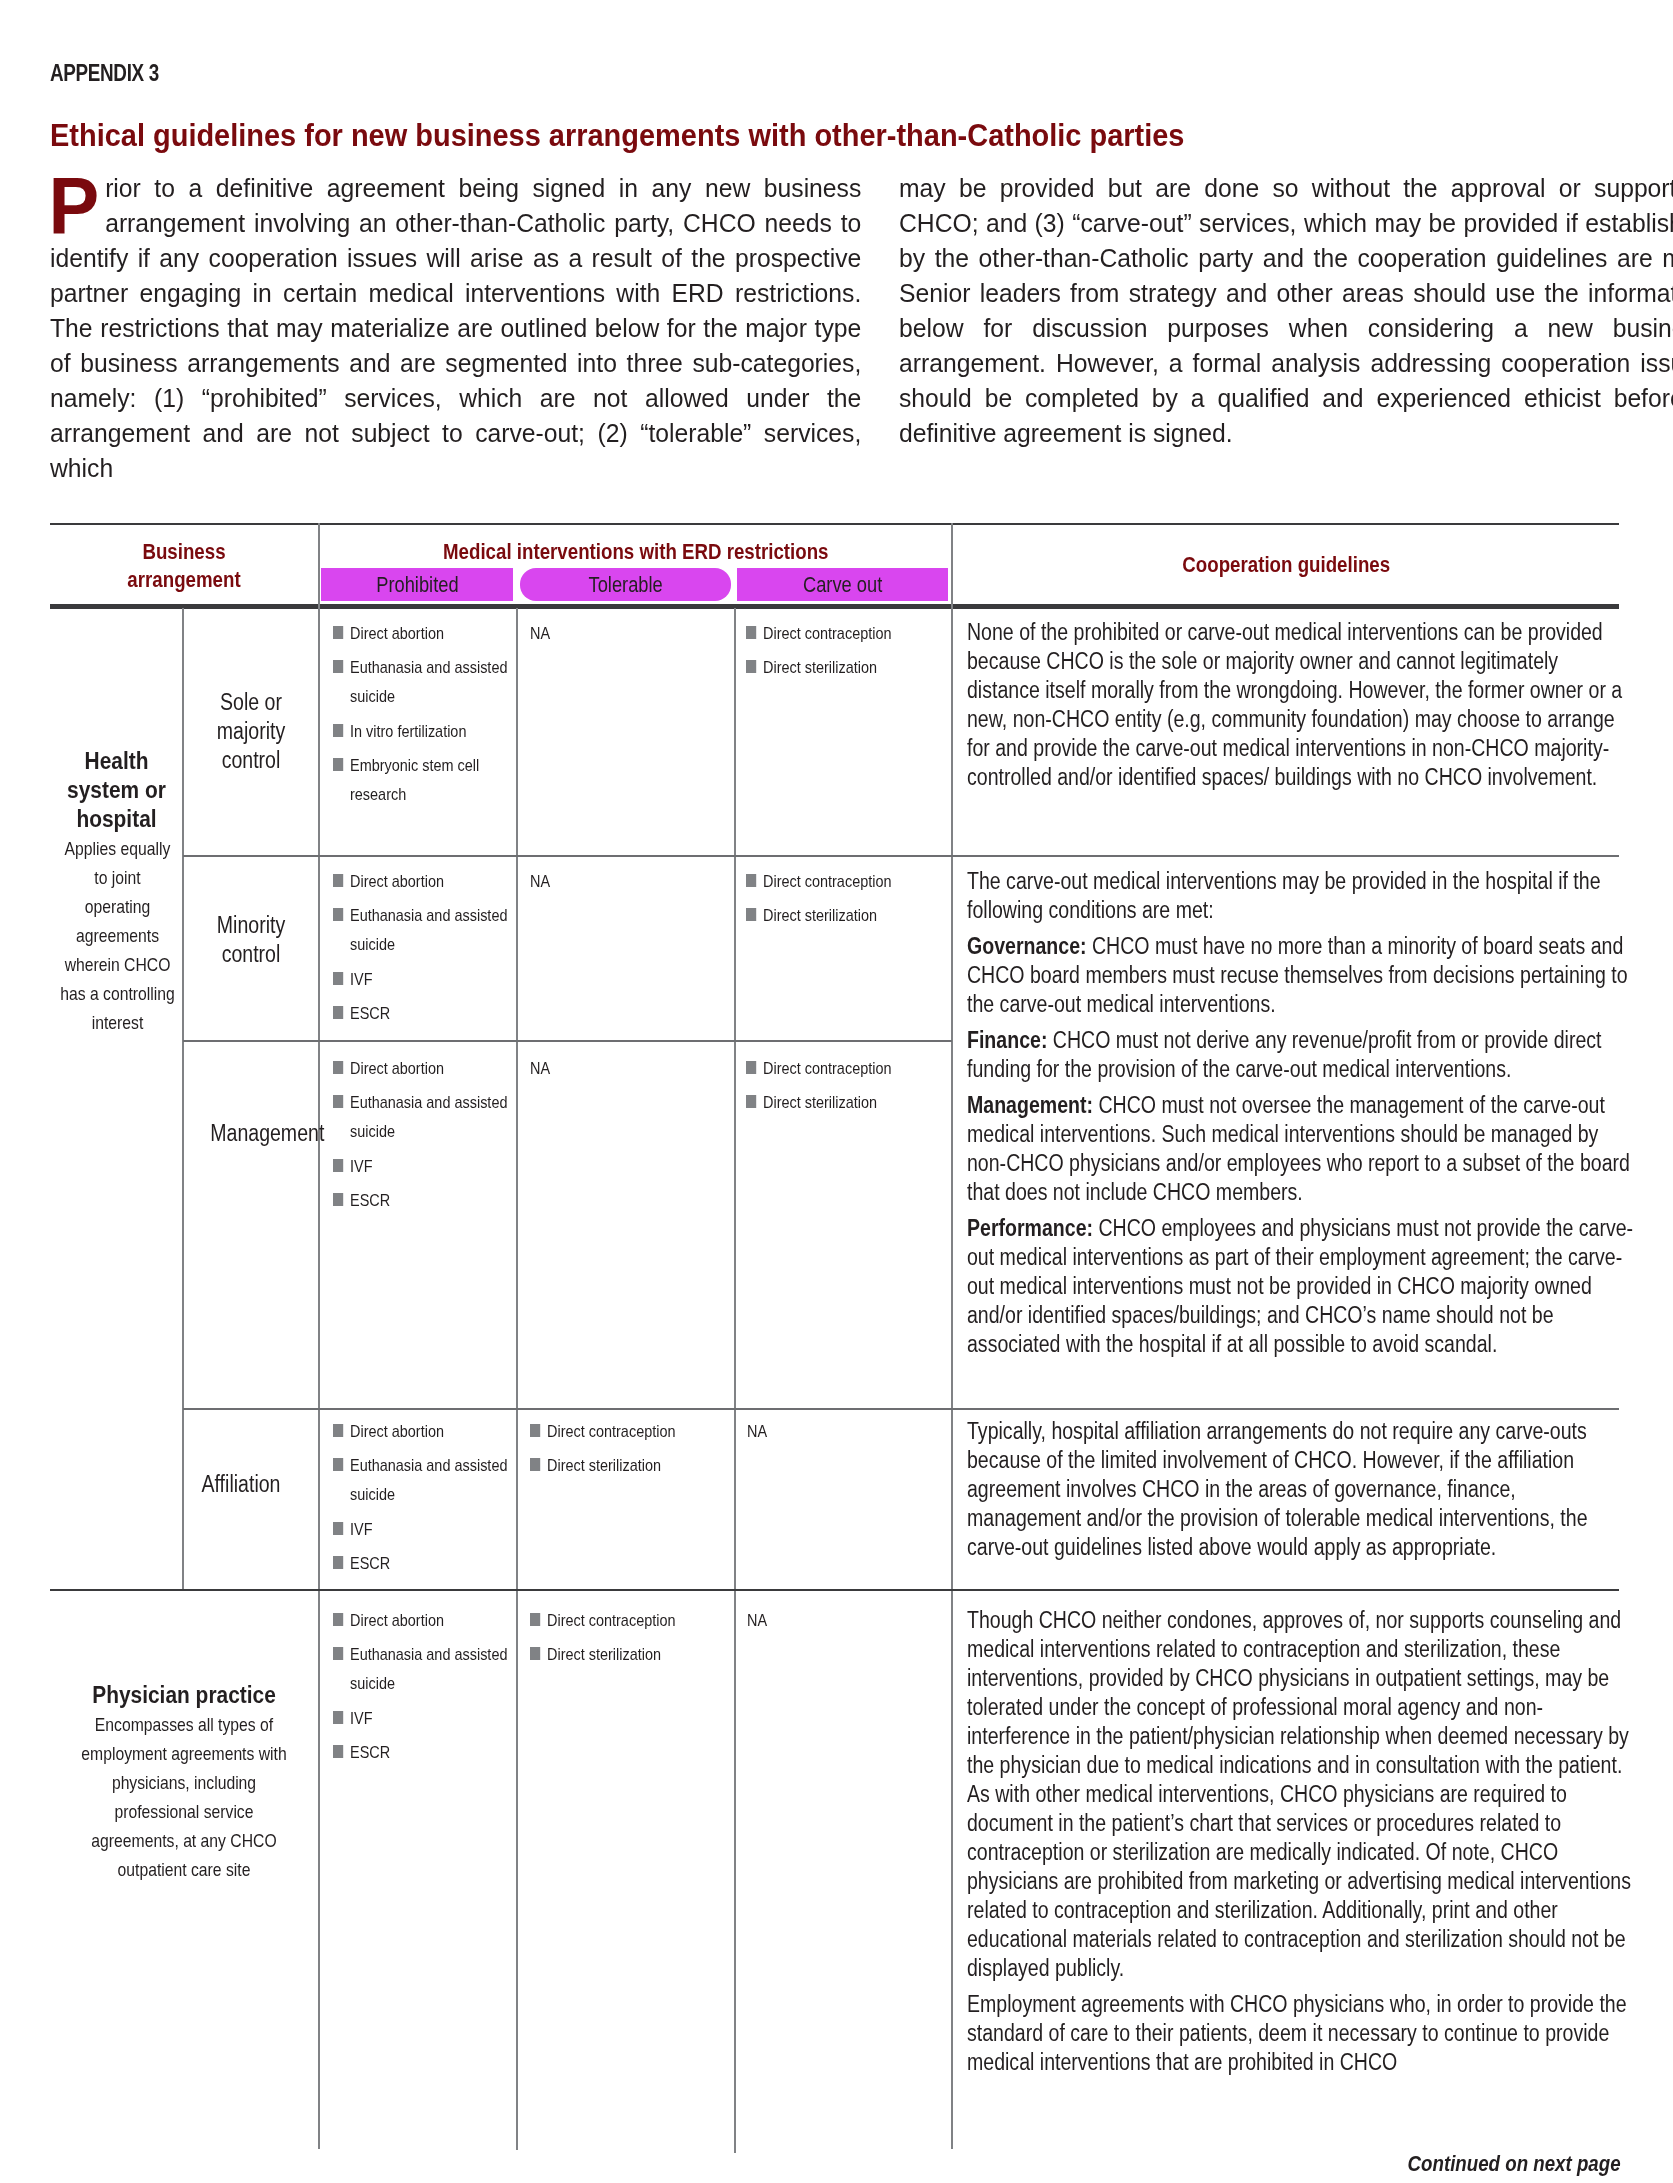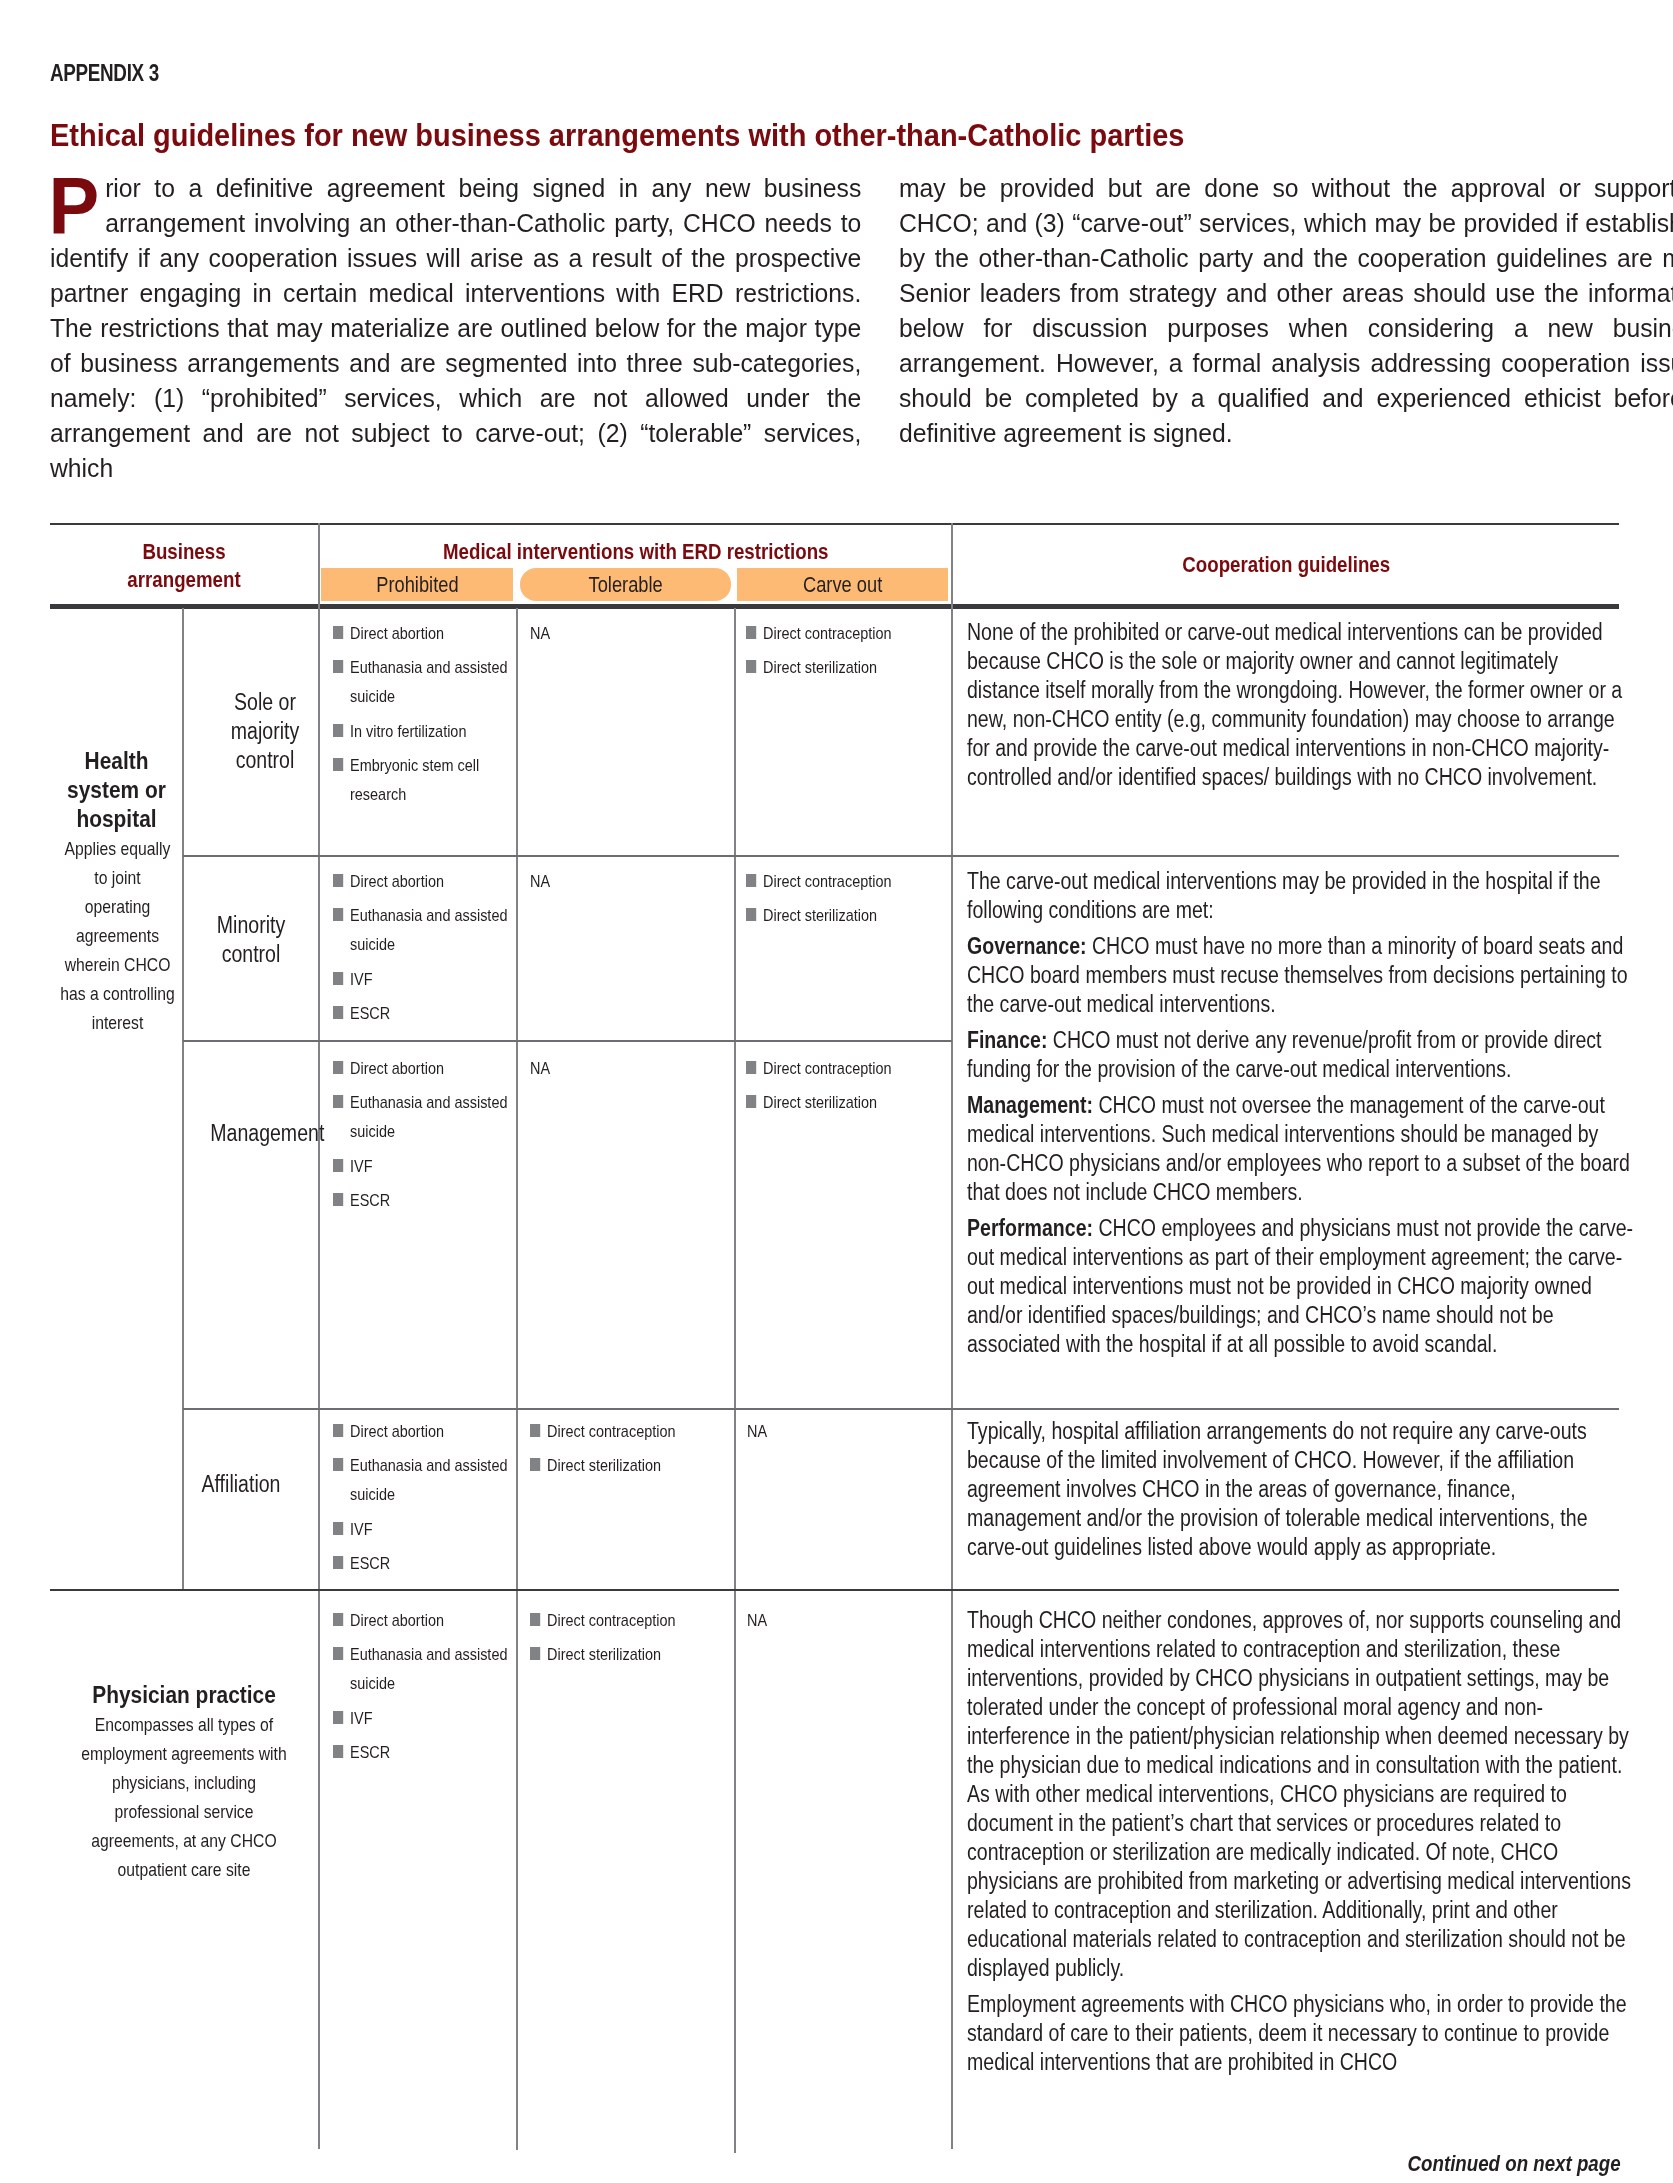--- a/index.html
+++ b/index.html
@@ -16,21 +16,21 @@
   .intro-left { left:50px; }
   .intro-right { left:851px;margin-left:48px; }
   .dropcap { float:left; font-size:80px; line-height:63px; font-weight:bold; color:#7a0a0e;
              margin:3.1px 6.2px 0 -1.5px; height:65px; }
   
   .hline { position:absolute; background:#6d6e71; height:1.5px; }
   .hline.thick { background:#3a3a3c; height:4.6px; }
   .vline { position:absolute; background:#808285; width:2.3px; }
   .thead-red { position:absolute; color:#7a0a0e; font-weight:bold; font-size:22px;
                text-align:center; line-height:28px; }
-  .subhead { position:absolute; background:#fdba74; height:33px; top:568px; font-size:21.5px;
+  .subhead { position:absolute; background:#d946ef; height:33px; top:568px; font-size:21.5px;
              text-align:center; line-height:34px; color:#231f20; }
   .cond { display:inline-block; transform:scaleX(0.85); transform-origin:center; }
   .condl { display:inline-block; transform:scaleX(0.85); transform-origin:left top; white-space:nowrap; }
   .rowlabel { position:absolute; text-align:center; font-size:23px; line-height:29px; }
   .cell { position:absolute; font-size:17px; line-height:29px; }
   .bullets { list-style:none; margin:0; padding:0; }
   .bullets li { position:relative; padding-left:20px; margin-bottom:5.4px; }
   .bullets li .sq { position:absolute; left:0; top:7px; width:12.3px; height:13px; background:#808285; }
   .guide { position:absolute; font-size:23px; line-height:29px; width:784px;
            transform:scaleX(0.85); transform-origin:left top; }
@@ -89,21 +89,21 @@
 
   <div class="rowlabel" style="left:50px; top:746px; width:132px;">
     <div class="mainlabel cond" style="width:131px;">Health system or hospital</div>
     <div class="sublabel cond" style="width:135px;">Applies equally to joint operating agreements wherein CHCO has a controlling interest</div>
   </div>
   <div class="rowlabel" style="left:50px; top:1680px; width:268px;">
     <div class="mainlabel cond" style="width:268px;">Physician practice</div>
     <div class="sublabel cond" style="width:246px;">Encompasses all types of employment agreements with physicians, including professional service agreements, at any CHCO outpatient care site</div>
   </div>
 
-  <div class="rowlabel" style="left:185px; top:688px; width:132px;padding-left:14px;">
+  <div class="rowlabel" style="left:185px; top:688px; width:132px;">
     <span class="cond" style="width:92px;">Sole or majority control</span>
   </div>
   <div class="cell" style="left:333px; top:619px; width:181px;">
     <ul class="bullets" style="transform:scaleX(0.85); transform-origin:left top; width:208px;">
       <li><span class="sq"></span><span>Direct abortion</span></li>
       <li><span class="sq"></span><span>Euthanasia and assisted suicide</span></li>
       <li><span class="sq"></span><span>In vitro fertilization</span></li>
       <li><span class="sq"></span><span>Embryonic stem cell research</span></li>
     </ul>
   </div>

